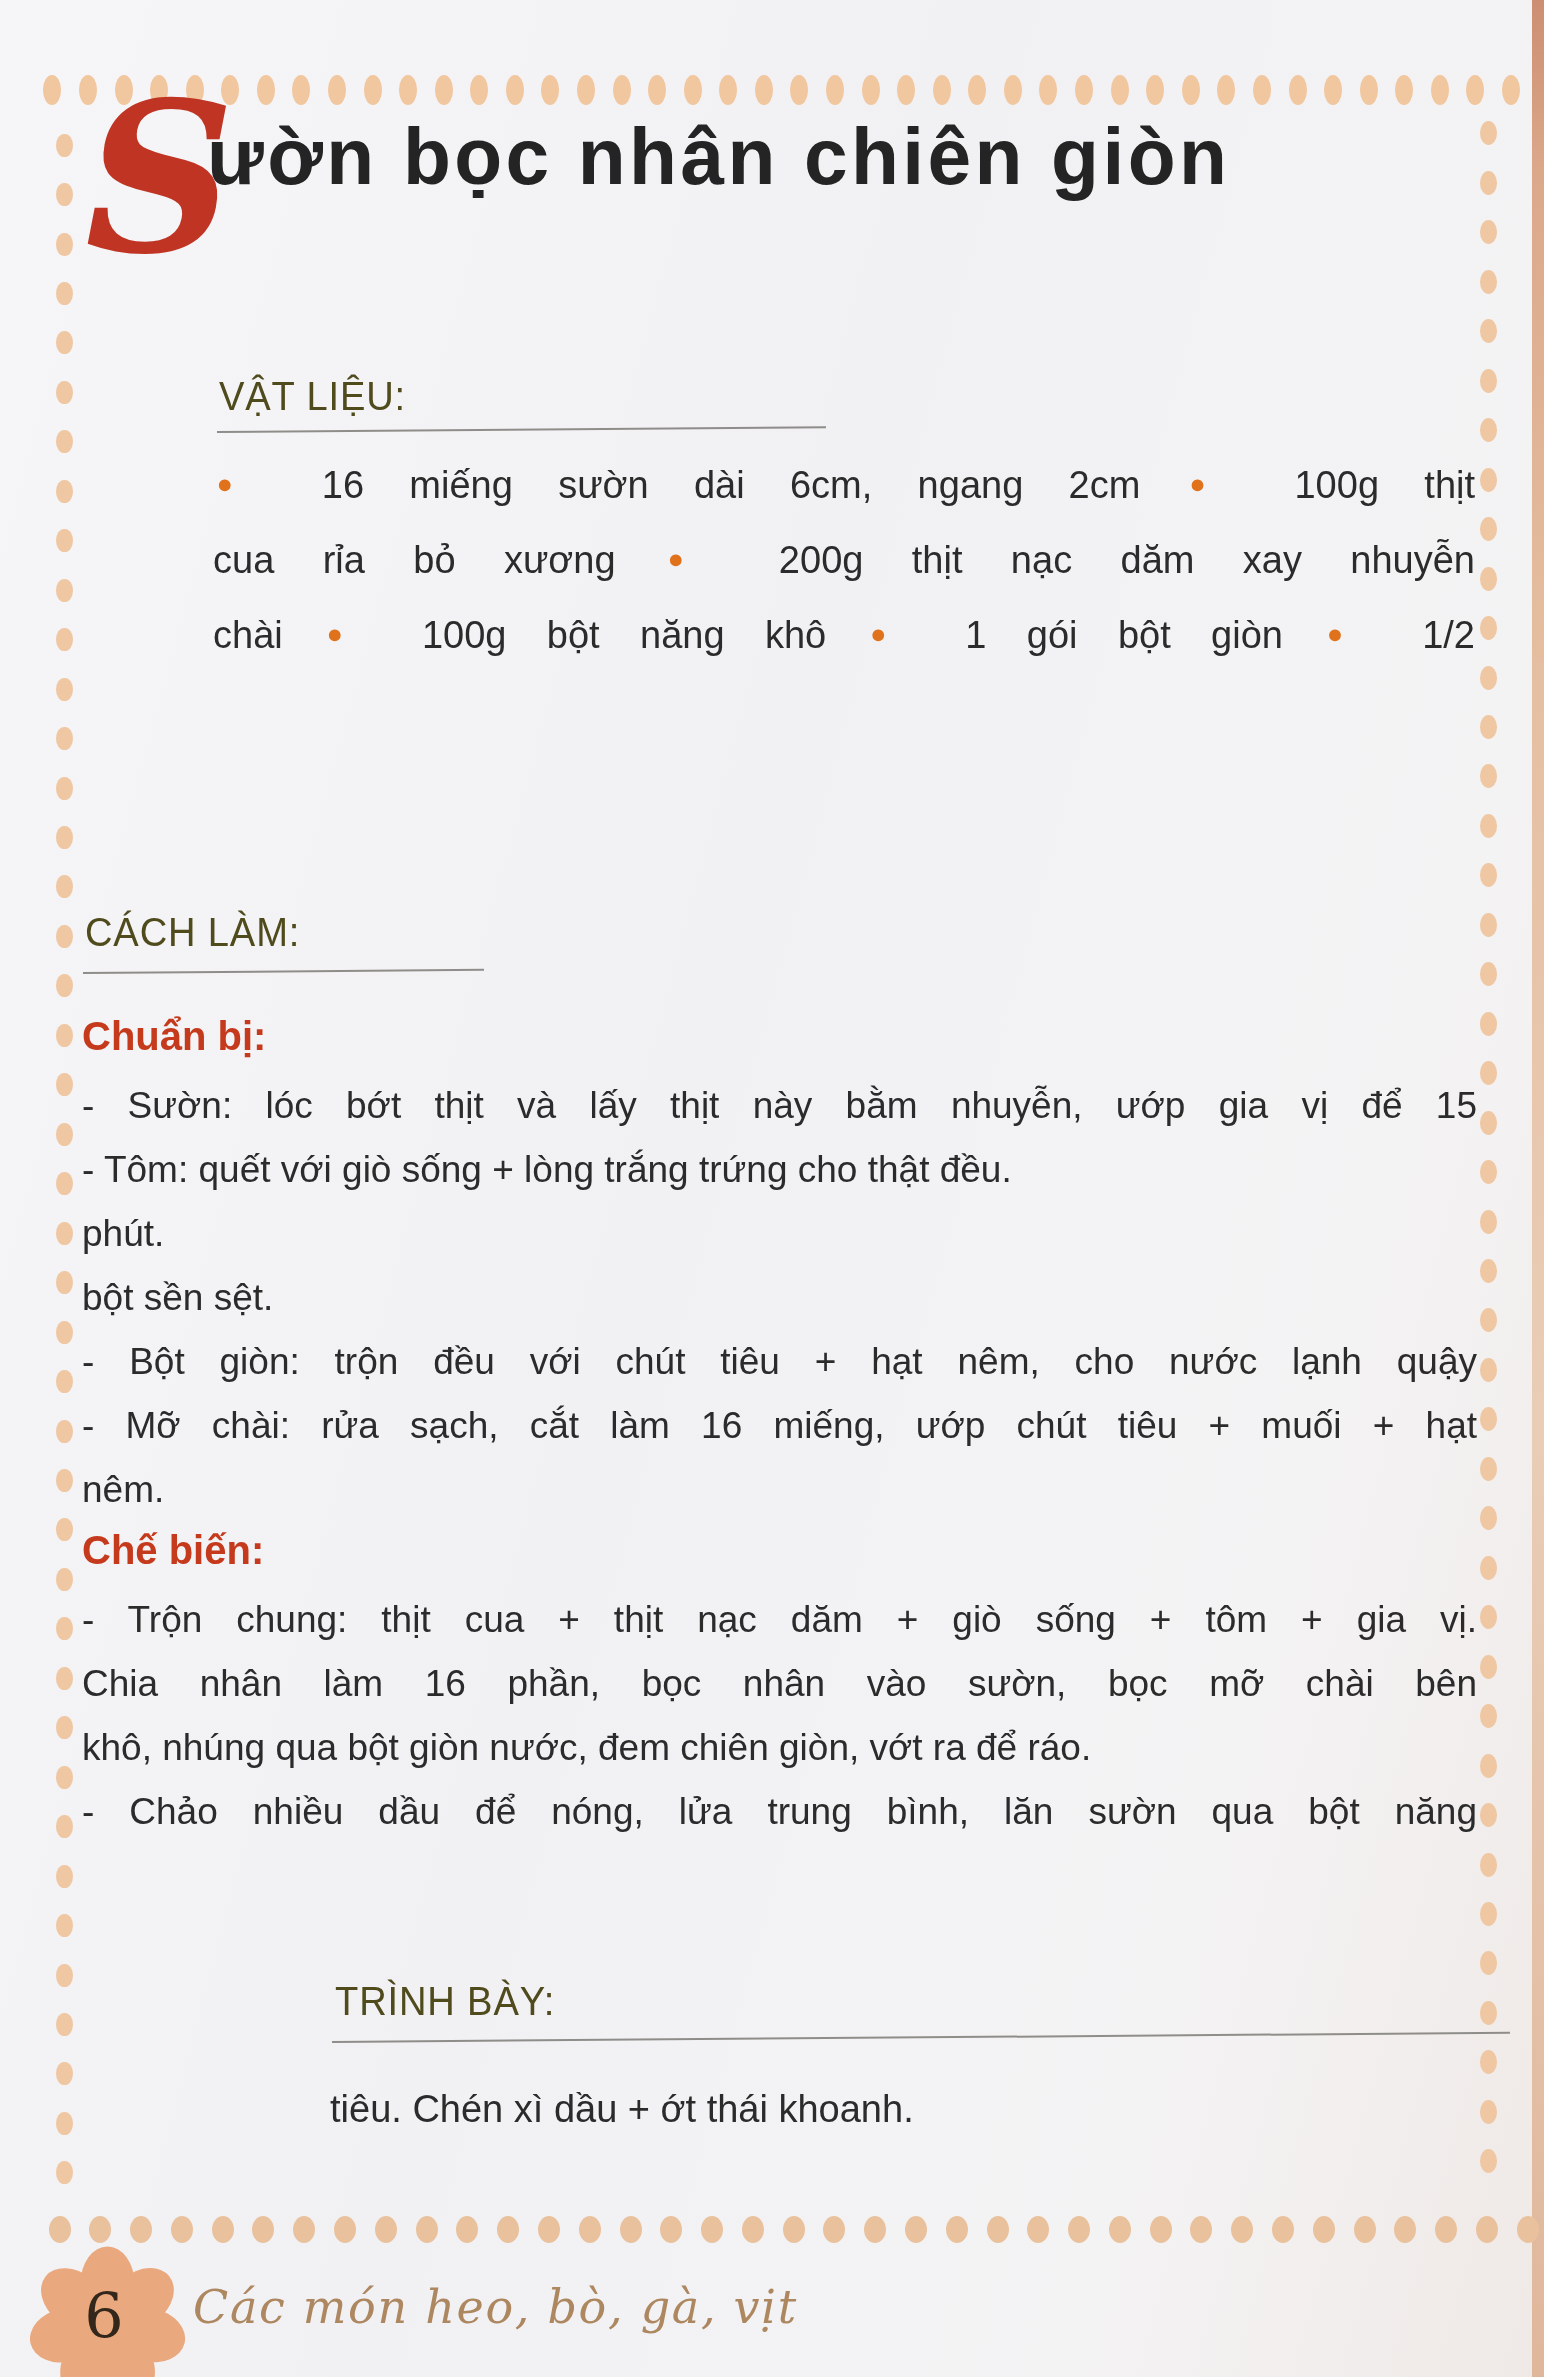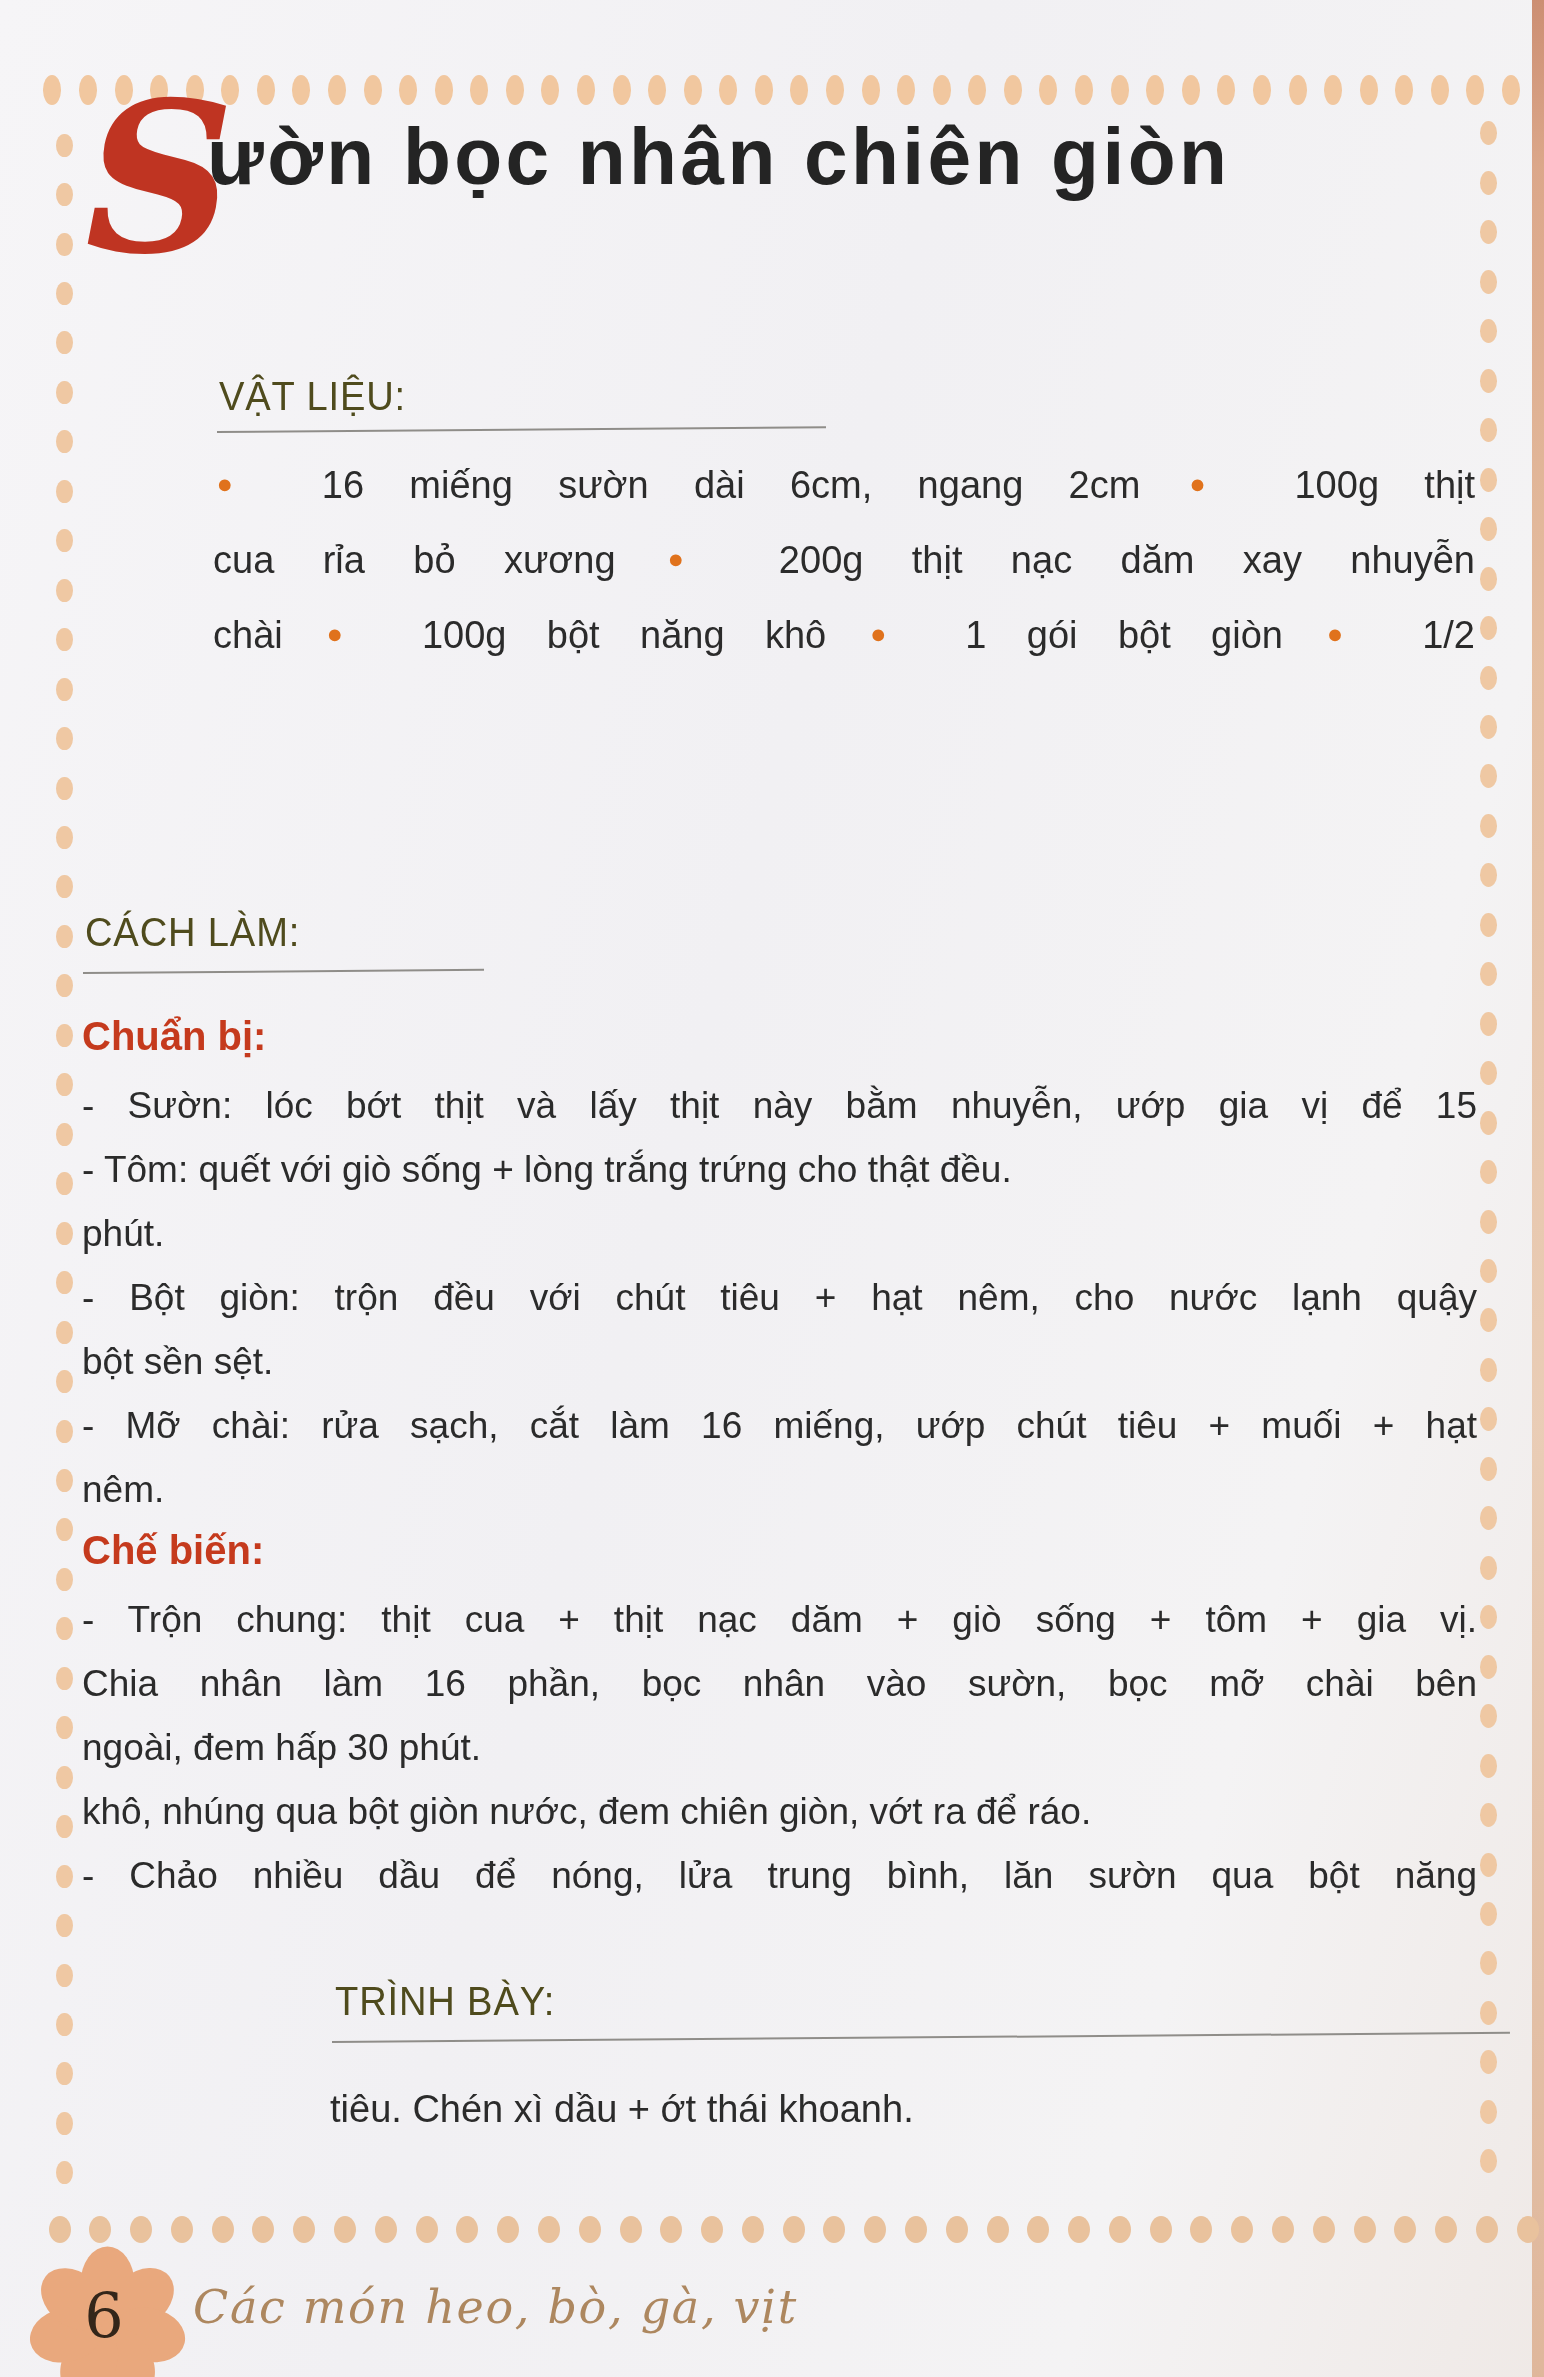--- a/index.html
+++ b/index.html
@@ -234,28 +234,27 @@
       <div class="line j">chài <span class="blt">●</span> 100g bột năng khô <span class="blt">●</span> 1 gói bột giòn <span class="blt">●</span> 1/2</div>
     </div>
 
   <div class="sec-h" style="left:85px; top:909px;">CÁCH LÀM:</div>
   <div class="rule" style="left:83px; top:972px; width:401px;"></div>
   <div class="method-block" id="method">
       <div class="red-h">Chuẩn bị:</div>
       <div class="line j">- Sườn: lóc bớt thịt và lấy thịt này bằm nhuyễn, ướp gia vị để 15</div>
       <div class="line">- Tôm: quết với giò sống + lòng trắng trứng cho thật đều.</div>
       <div class="line">phút.</div>
+      <div class="line">bột sền sệt.</div>
       <div class="line j">- Bột giòn: trộn đều với chút tiêu + hạt nêm, cho nước lạnh quậy</div>
-      <div class="line">bột sền sệt.</div>
       <div class="line j">- Mỡ chài: rửa sạch, cắt làm 16 miếng, ướp chút tiêu + muối + hạt</div>
       <div class="line">nêm.</div>
       <div class="red-h">Chế biến:</div>
       <div class="line j">- Trộn chung: thịt cua + thịt nạc dăm + giò sống + tôm + gia vị.</div>
       <div class="line j">Chia nhân làm 16 phần, bọc nhân vào sườn, bọc mỡ chài bên</div>
-      <div class="line">ngoài, đem hấp 30 phút.</div>
       <div class="line">khô, nhúng qua bột giòn nước, đem chiên giòn, vớt ra để ráo.</div>
       <div class="line j">- Chảo nhiều dầu để nóng, lửa trung bình, lăn sườn qua bột năng</div>
     </div>
 
   <div class="sec-h" style="left:335px; top:1978px;">TRÌNH BÀY:</div>
   <div class="rule" style="left:332px; top:2041px; width:1178px;"></div>
   <div class="pres-block" id="pres">
       <div class="line">tiêu. Chén xì dầu + ớt thái khoanh.</div>
     </div>
 

